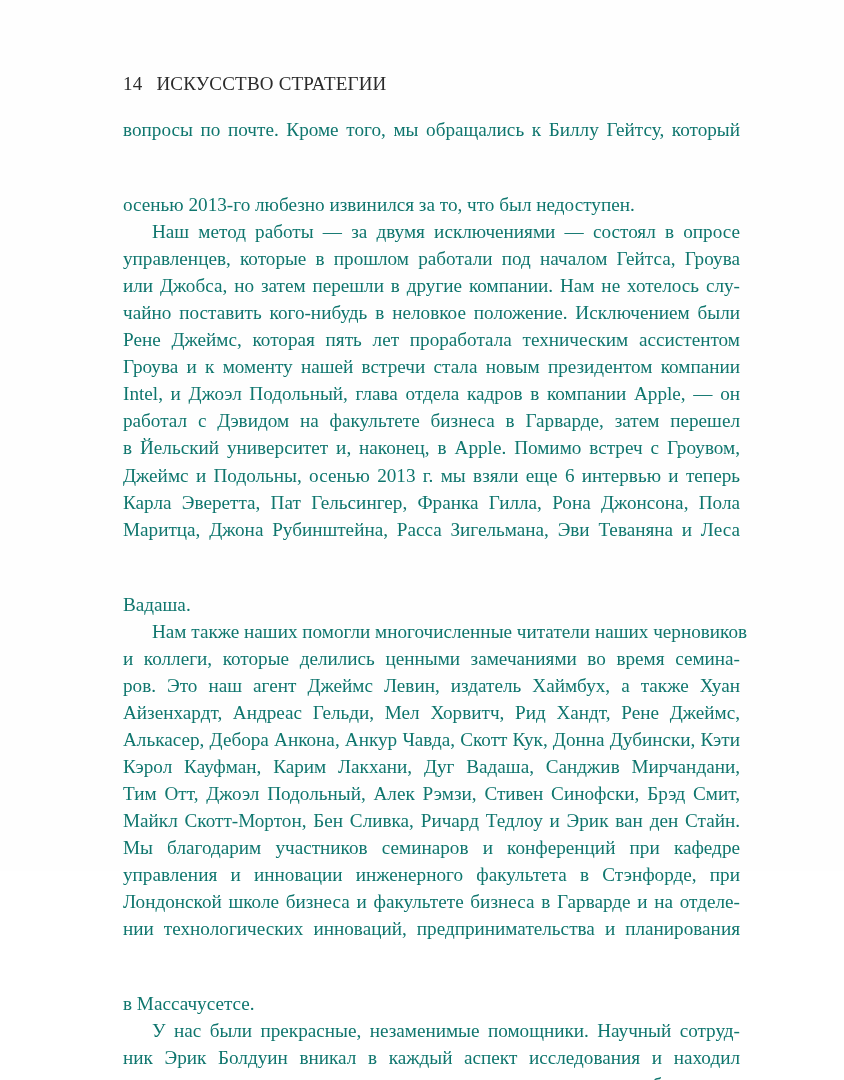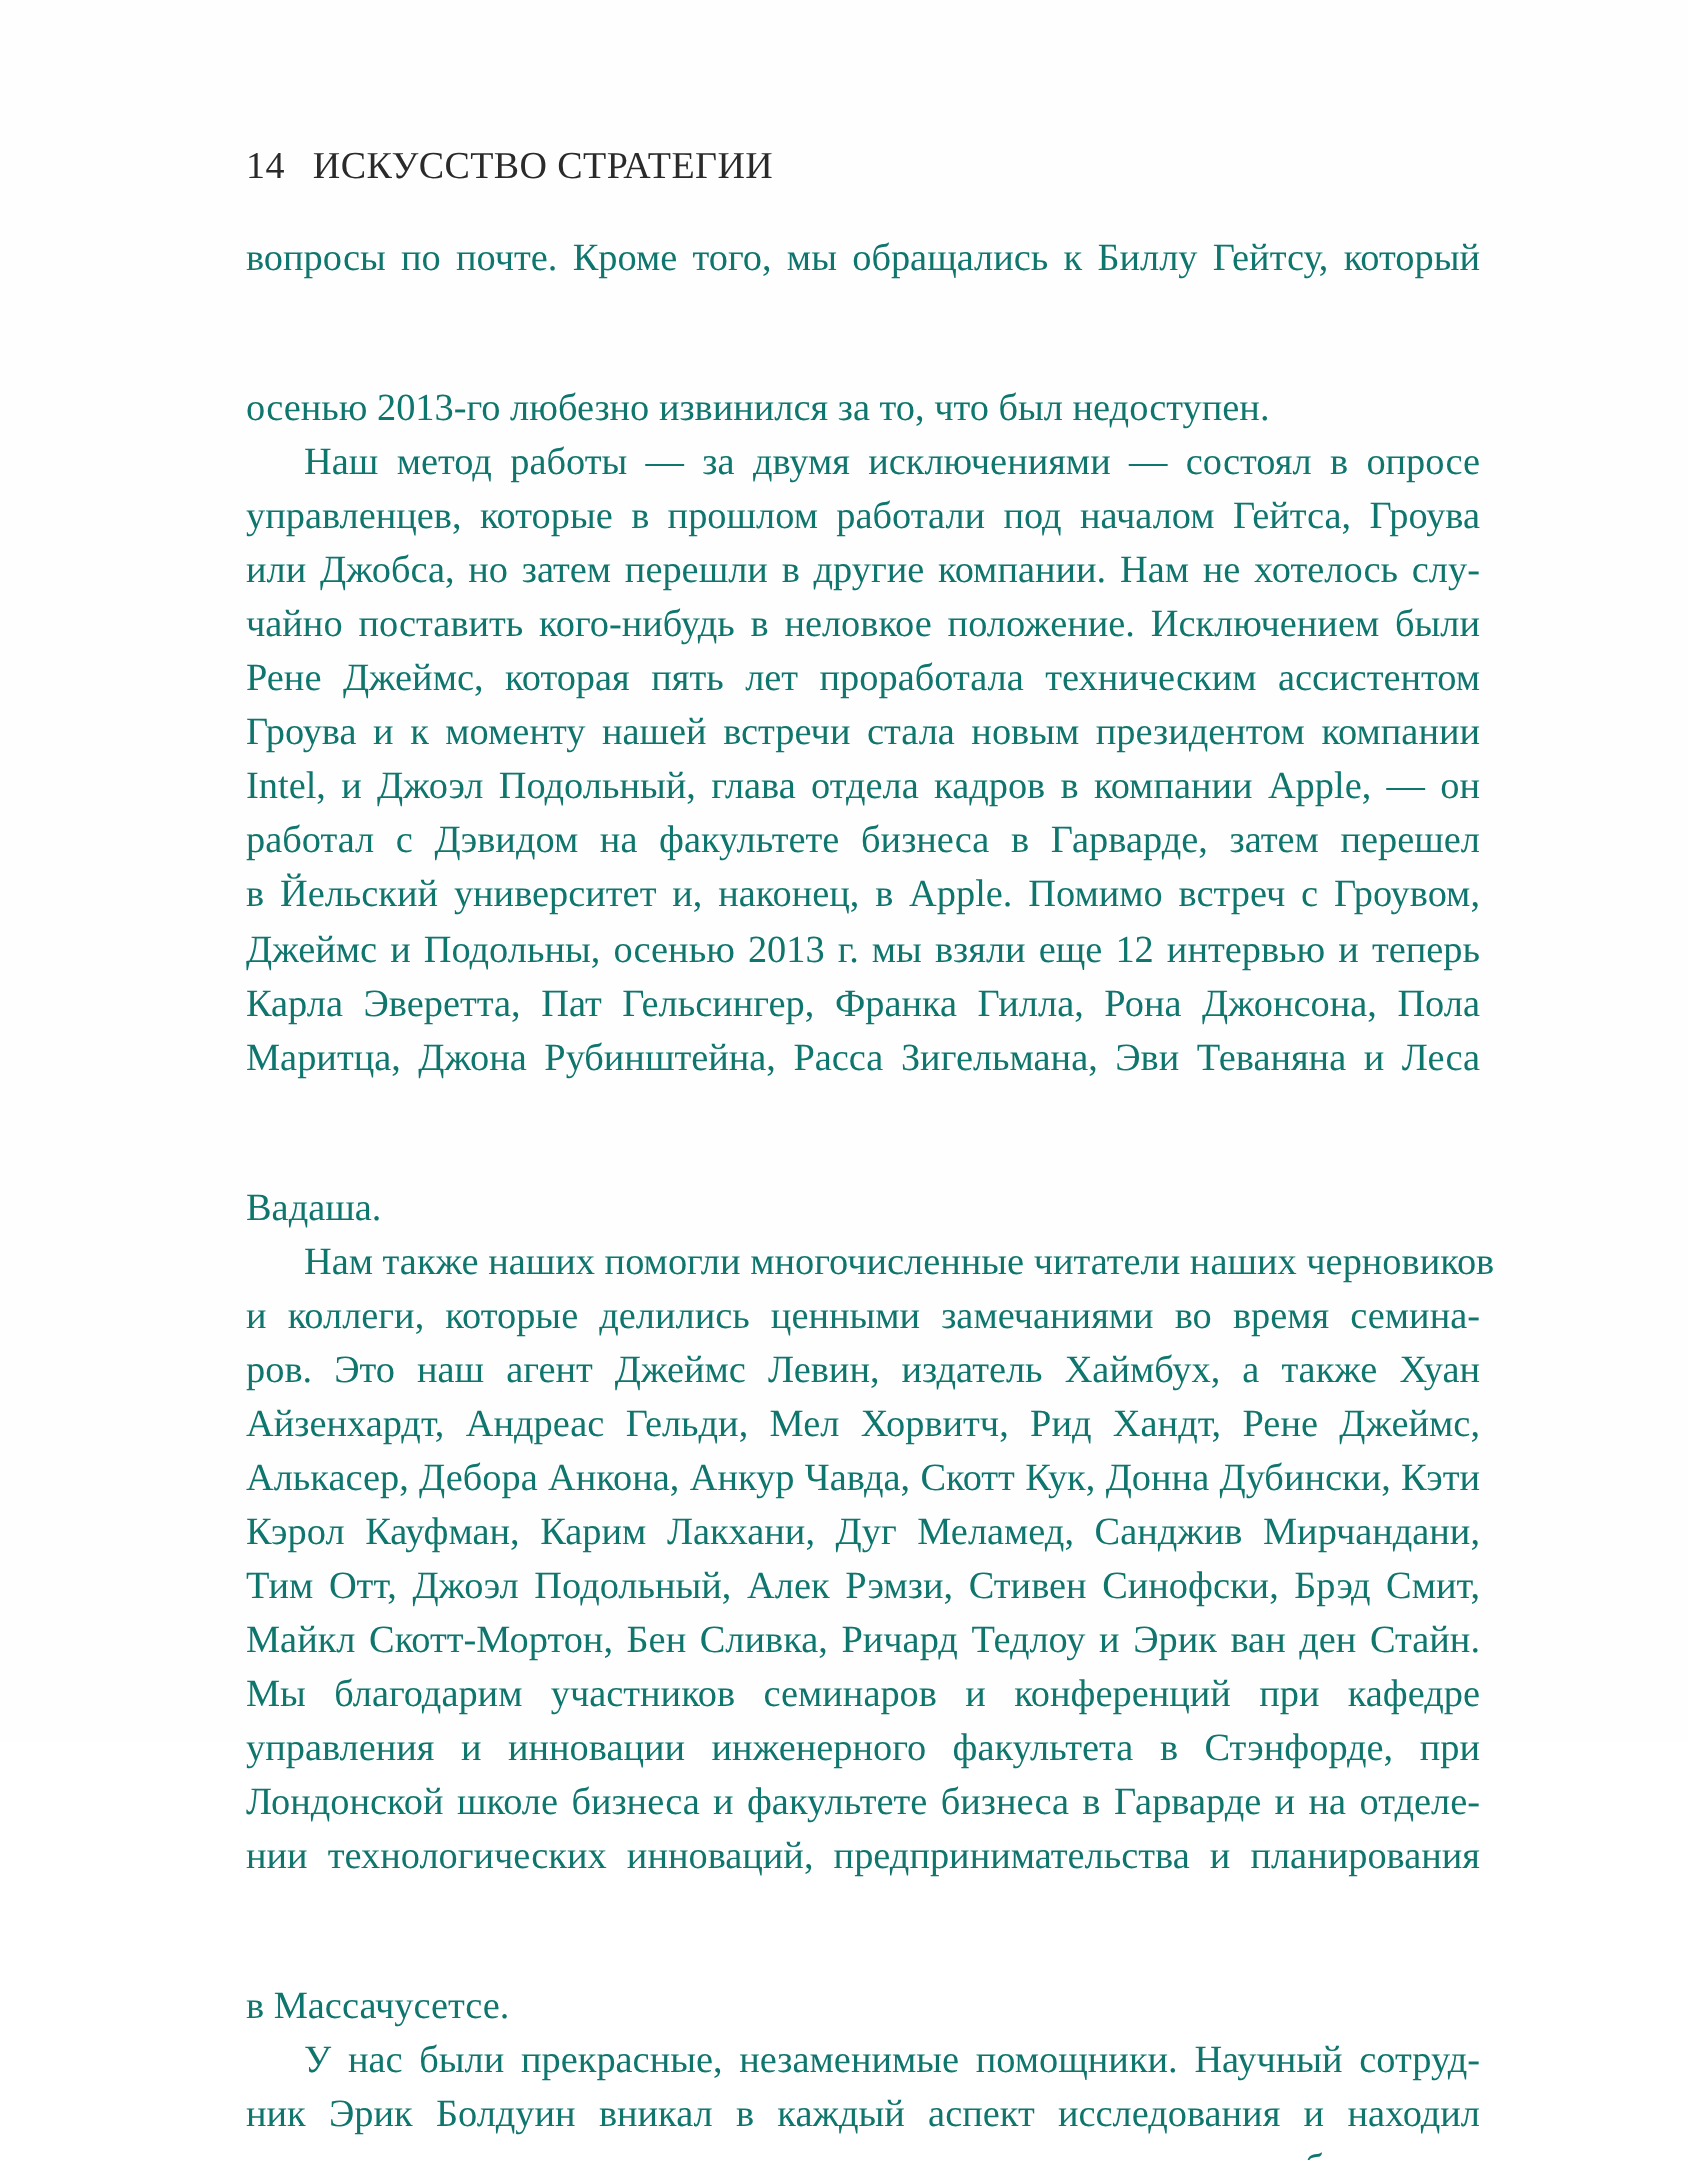--- a/index.html
+++ b/index.html
@@ -43,32 +43,32 @@
       <div>
         <div class="line indent">Наш метод работы — за двумя исключениями — состоял в опросе</div>
         <div class="line">управленцев, которые в прошлом работали под началом Гейтса, Гроува</div>
         <div class="line">или Джобса, но затем перешли в другие компании. Нам не хотелось слу-</div>
         <div class="line">чайно поставить кого-нибудь в неловкое положение. Исключением были</div>
         <div class="line">Рене Джеймс, которая пять лет проработала техническим ассистентом</div>
         <div class="line">Гроува и к моменту нашей встречи стала новым президентом компании</div>
         <div class="line">Intel, и Джоэл Подольный, глава отдела кадров в компании Apple, — он</div>
         <div class="line">работал с Дэвидом на факультете бизнеса в Гарварде, затем перешел</div>
         <div class="line">в Йельский университет и, наконец, в Apple. Помимо встреч с Гроувом,</div>
-        <div class="line">Джеймс и Подольны, осенью 2013 г. мы взяли еще 12 интервью и теперь</div>
+        <div class="line">Джеймс и Подольны, осенью 2013 г. мы взяли еще 6 интервью и теперь</div>
         <div class="line">Карла Эверетта, Пат Гельсингер, Франка Гилла, Рона Джонсона, Пола</div>
         <div class="line">Маритца, Джона Рубинштейна, Расса Зигельмана, Эви Теваняна и Леса</div>
         <div class="line last">Вадаша.</div>
       </div>
       <div>
         <div class="line indent">Нам также наших помогли многочисленные читатели наших черновиков</div>
         <div class="line">и коллеги, которые делились ценными замечаниями во время семина-</div>
         <div class="line">ров. Это наш агент Джеймс Левин, издатель Хаймбух, а также Хуан</div>
         <div class="line">Айзенхардт, Андреас Гельди, Мел Хорвитч, Рид Хандт, Рене Джеймс,</div>
         <div class="line">Алькасер, Дебора Анкона, Анкур Чавда, Скотт Кук, Донна Дубински, Кэти</div>
-        <div class="line">Кэрол Кауфман, Карим Лакхани, Дуг Меламед, Санджив Мирчандани,</div>
+        <div class="line">Кэрол Кауфман, Карим Лакхани, Дуг Вадаша, Санджив Мирчандани,</div>
         <div class="line">Тим Отт, Джоэл Подольный, Алек Рэмзи, Стивен Синофски, Брэд Смит,</div>
         <div class="line">Майкл Скотт-Мортон, Бен Сливка, Ричард Тедлоу и Эрик ван ден Стайн.</div>
         <div class="line">Мы благодарим участников семинаров и конференций при кафедре</div>
         <div class="line">управления и инновации инженерного факультета в Стэнфорде, при</div>
         <div class="line">Лондонской школе бизнеса и факультете бизнеса в Гарварде и на отделе-</div>
         <div class="line">нии технологических инноваций, предпринимательства и планирования</div>
         <div class="line last">в Массачусетсе.</div>
       </div>
       <div>
         <div class="line indent">У нас были прекрасные, незаменимые помощники. Научный сотруд-</div>

